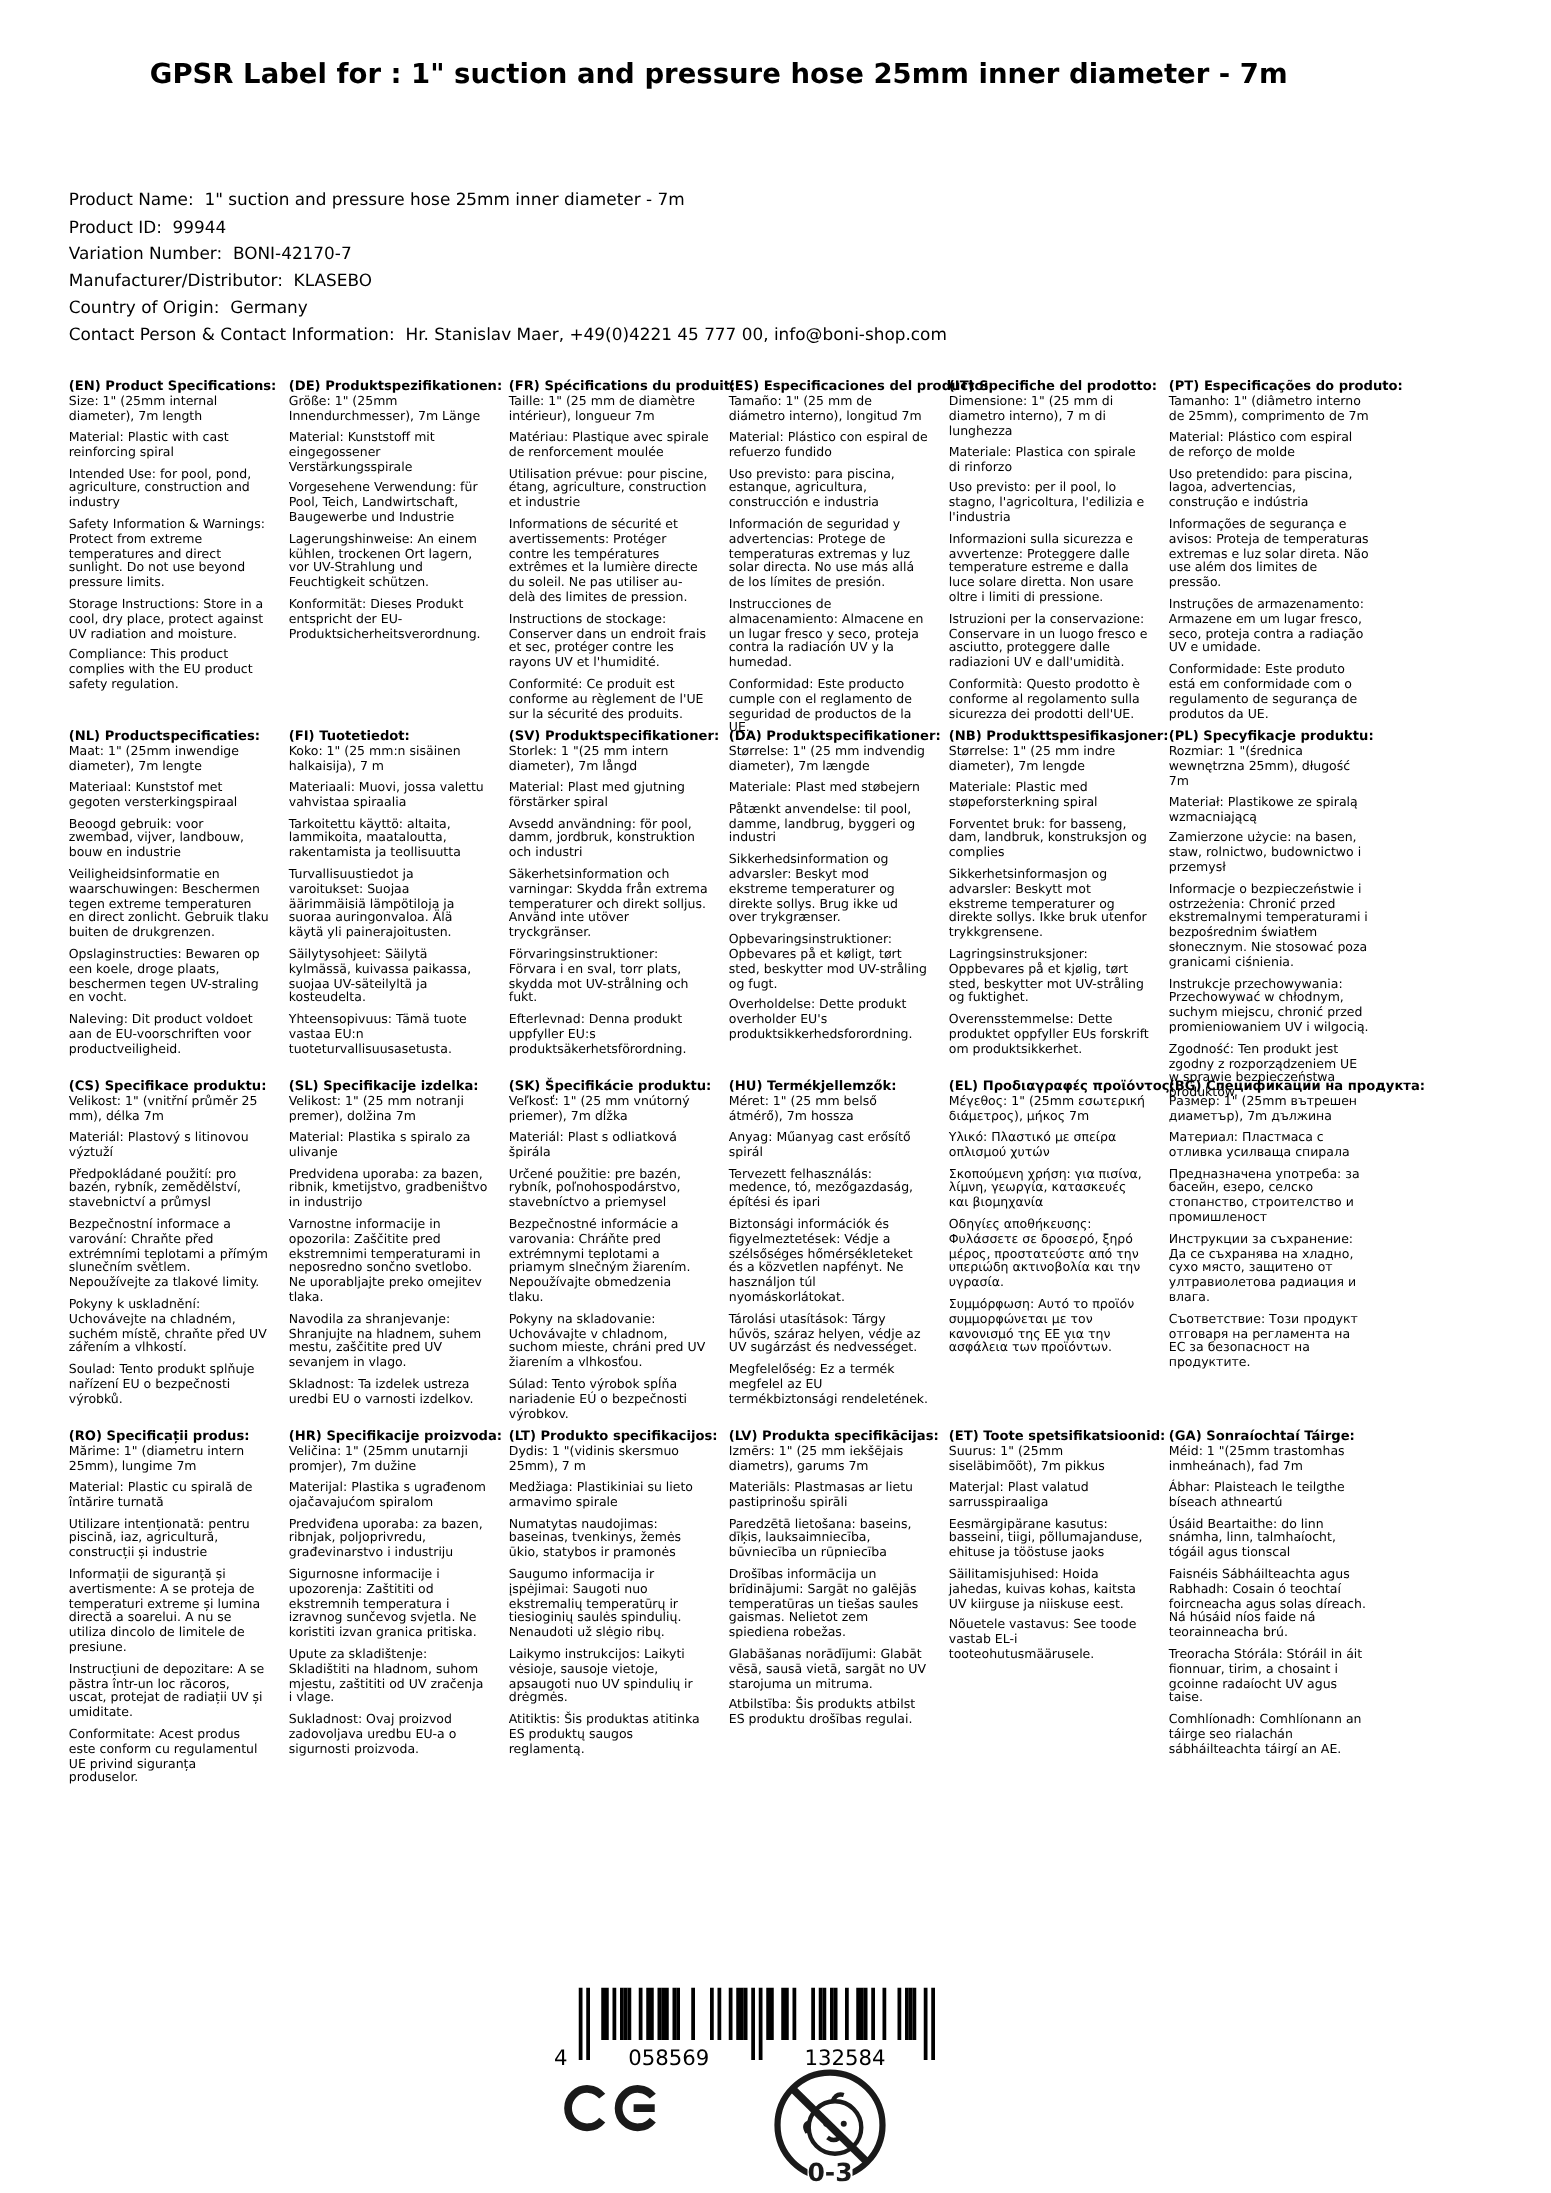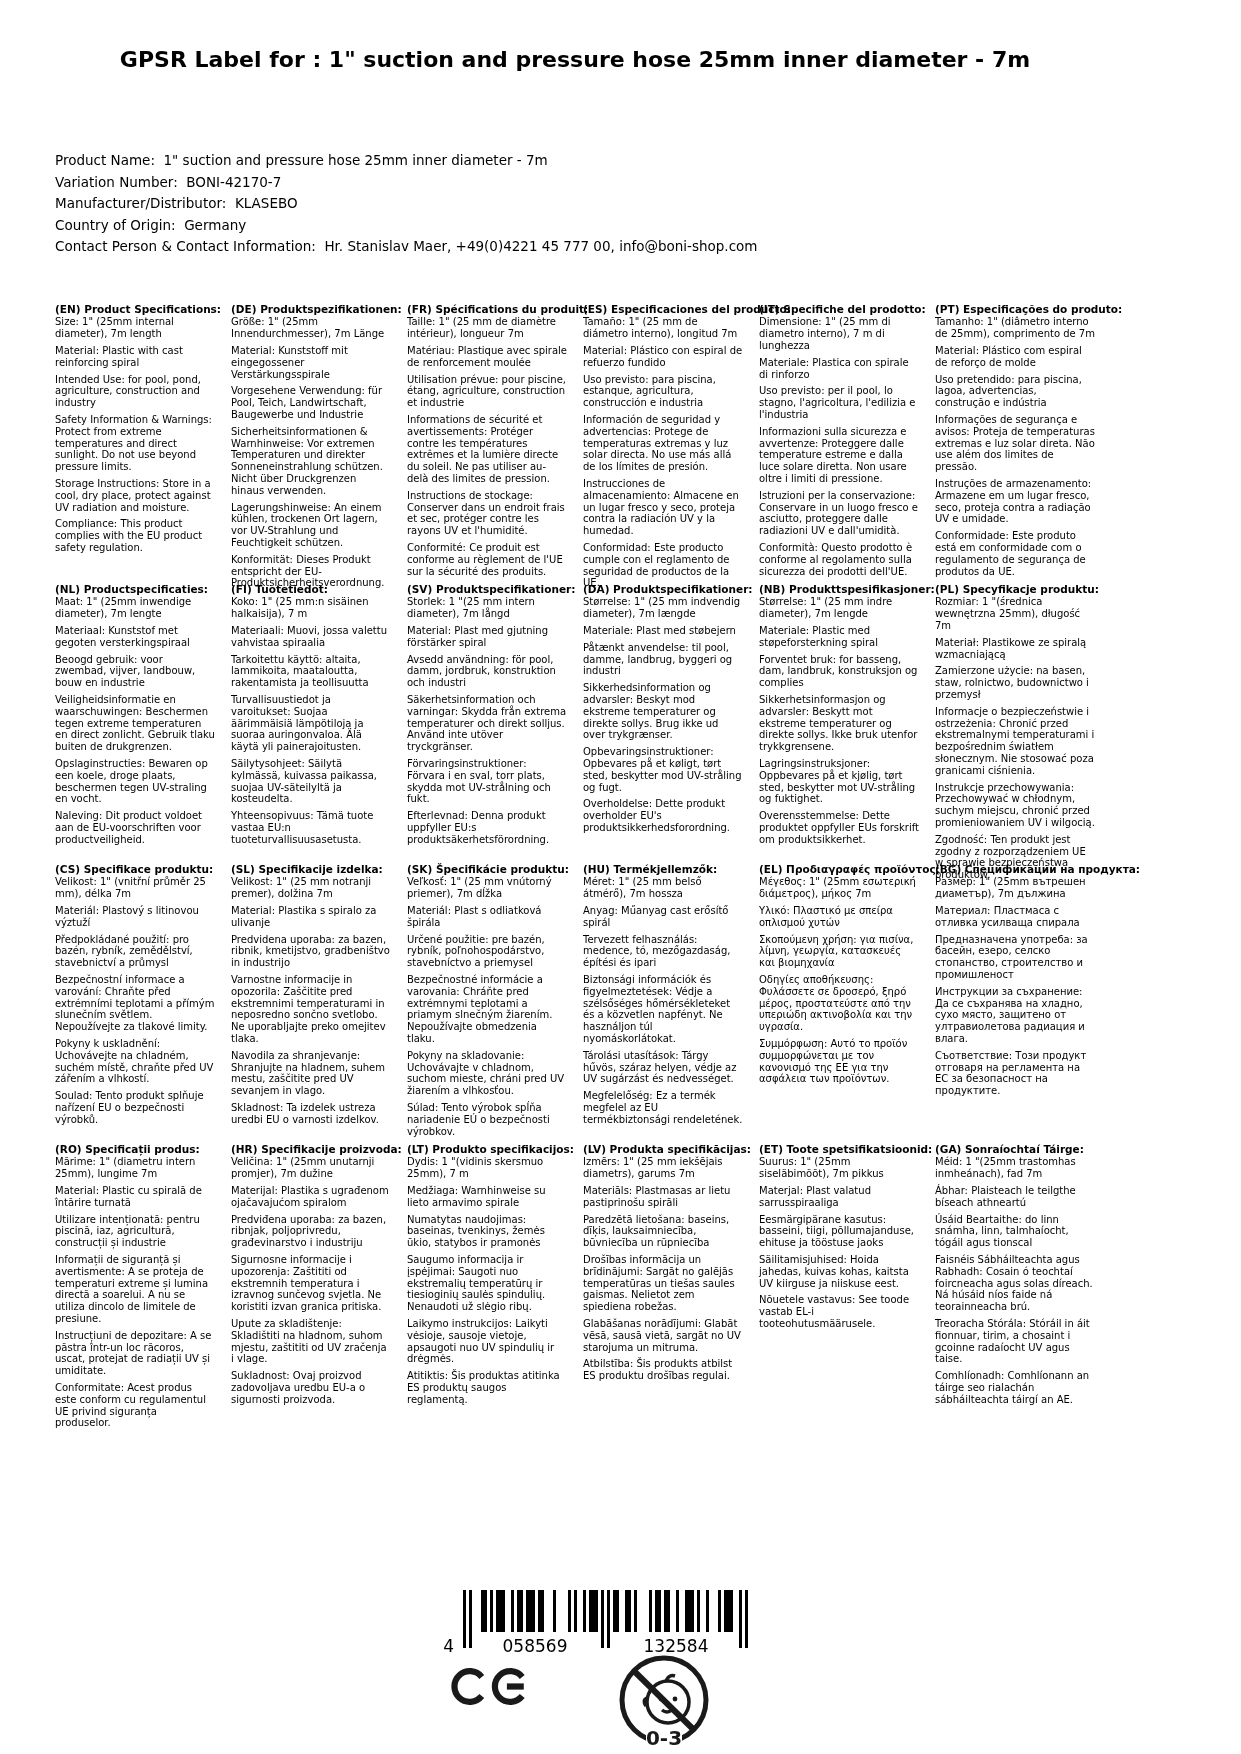--- a/index.html
+++ b/index.html
@@ -22,41 +22,41 @@
   .age-text{font-family:"DejaVu Sans","Liberation Sans",sans-serif;font-size:20px;font-weight:bold;fill:#1a1a1a;}
 </style>
 </head>
 <body>
 
 <div class="page">
   <div class="content">
     <h1 class="title">GPSR Label for : 1" suction and pressure hose 25mm inner diameter - 7m</h1>
     <div class="product-info" id="product-info">
         <div class="pi-row"><span class="pi-label">Product Name:</span><span class="pi-value">&nbsp; 1" suction and pressure hose 25mm inner diameter - 7m</span></div>
+        <div class="pi-row"><span class="pi-label">Product ID:</span><span class="pi-value">&nbsp; 99944</span></div>
         <div class="pi-row"><span class="pi-label">Variation Number:</span><span class="pi-value">&nbsp; BONI-42170-7</span></div>
         <div class="pi-row"><span class="pi-label">Manufacturer/Distributor:</span><span class="pi-value">&nbsp; KLASEBO</span></div>
         <div class="pi-row"><span class="pi-label">Country of Origin:</span><span class="pi-value">&nbsp; Germany</span></div>
         <div class="pi-row"><span class="pi-label">Contact Person &amp; Contact Information:</span><span class="pi-value">&nbsp; Hr. Stanislav Maer, +49(0)4221 45 777 00, info@boni-shop.com</span></div>
       </div>
     <div class="spec-grid" id="spec-grid">
         <div class="spec-block">
           <div class="spec-title">(EN) Product Specifications:</div>
           <p class="spec-par">Size: 1" (25mm internal diameter), 7m length</p>
           <p class="spec-par">Material: Plastic with cast reinforcing spiral</p>
           <p class="spec-par">Intended Use: for pool, pond, agriculture, construction and industry</p>
           <p class="spec-par">Safety Information &amp; Warnings: Protect from extreme temperatures and direct sunlight. Do not use beyond pressure limits.</p>
           <p class="spec-par">Storage Instructions: Store in a cool, dry place, protect against UV radiation and moisture.</p>
           <p class="spec-par">Compliance: This product complies with the EU product safety regulation.</p>
         </div>
         <div class="spec-block">
           <div class="spec-title">(DE) Produktspezifikationen:</div>
           <p class="spec-par">Größe: 1" (25mm Innendurchmesser), 7m Länge</p>
           <p class="spec-par">Material: Kunststoff mit eingegossener Verstärkungsspirale</p>
           <p class="spec-par">Vorgesehene Verwendung: für Pool, Teich, Landwirtschaft, Baugewerbe und Industrie</p>
-          <p class="spec-par">Sicherheitsinformationen &amp; Warnhinweise: Vor extremen Temperaturen und direkter Sonneneinstrahlung schützen. Nicht über Druckgrenzen hinaus verwenden.</p>
           <p class="spec-par">Lagerungshinweise: An einem kühlen, trockenen Ort lagern, vor UV-Strahlung und Feuchtigkeit schützen.</p>
           <p class="spec-par">Konformität: Dieses Produkt entspricht der EU-Produktsicherheitsverordnung.</p>
         </div>
         <div class="spec-block">
           <div class="spec-title">(FR) Spécifications du produit:</div>
           <p class="spec-par">Taille: 1" (25 mm de diamètre intérieur), longueur 7m</p>
           <p class="spec-par">Matériau: Plastique avec spirale de renforcement moulée</p>
           <p class="spec-par">Utilisation prévue: pour piscine, étang, agriculture, construction et industrie</p>
           <p class="spec-par">Informations de sécurité et avertissements: Protéger contre les températures extrêmes et la lumière directe du soleil. Ne pas utiliser au-delà des limites de pression.</p>
           <p class="spec-par">Instructions de stockage: Conserver dans un endroit frais et sec, protéger contre les rayons UV et l'humidité.</p>
@@ -209,21 +209,21 @@
           <p class="spec-par">Veličina: 1" (25mm unutarnji promjer), 7m dužine</p>
           <p class="spec-par">Materijal: Plastika s ugrađenom ojačavajućom spiralom</p>
           <p class="spec-par">Predviđena uporaba: za bazen, ribnjak, poljoprivredu, građevinarstvo i industriju</p>
           <p class="spec-par">Sigurnosne informacije i upozorenja: Zaštititi od ekstremnih temperatura i izravnog sunčevog svjetla. Ne koristiti izvan granica pritiska.</p>
           <p class="spec-par">Upute za skladištenje: Skladištiti na hladnom, suhom mjestu, zaštititi od UV zračenja i vlage.</p>
           <p class="spec-par">Sukladnost: Ovaj proizvod zadovoljava uredbu EU-a o sigurnosti proizvoda.</p>
         </div>
         <div class="spec-block">
           <div class="spec-title">(LT) Produkto specifikacijos:</div>
           <p class="spec-par">Dydis: 1 "(vidinis skersmuo 25mm), 7 m</p>
-          <p class="spec-par">Medžiaga: Warnhinweise su lieto armavimo spirale</p>
+          <p class="spec-par">Medžiaga: Plastikiniai su lieto armavimo spirale</p>
           <p class="spec-par">Numatytas naudojimas: baseinas, tvenkinys, žemės ūkio, statybos ir pramonės</p>
           <p class="spec-par">Saugumo informacija ir įspėjimai: Saugoti nuo ekstremalių temperatūrų ir tiesioginių saulės spindulių. Nenaudoti už slėgio ribų.</p>
           <p class="spec-par">Laikymo instrukcijos: Laikyti vėsioje, sausoje vietoje, apsaugoti nuo UV spindulių ir drėgmės.</p>
           <p class="spec-par">Atitiktis: Šis produktas atitinka ES produktų saugos reglamentą.</p>
         </div>
         <div class="spec-block">
           <div class="spec-title">(LV) Produkta specifikācijas:</div>
           <p class="spec-par">Izmērs: 1" (25 mm iekšējais diametrs), garums 7m</p>
           <p class="spec-par">Materiāls: Plastmasas ar lietu pastiprinošu spirāli</p>
           <p class="spec-par">Paredzētā lietošana: baseins, dīķis, lauksaimniecība, būvniecība un rūpniecība</p>

